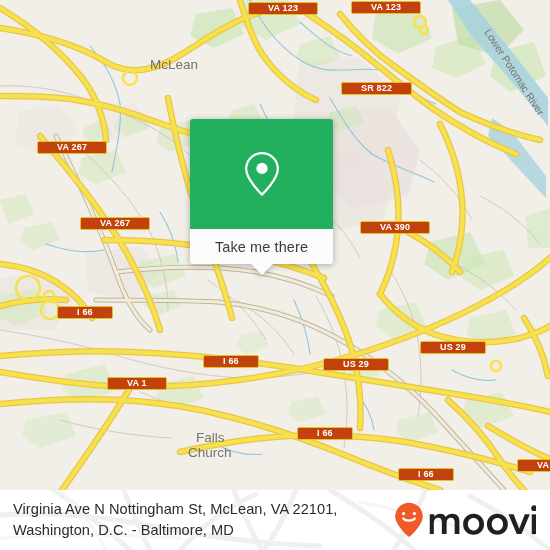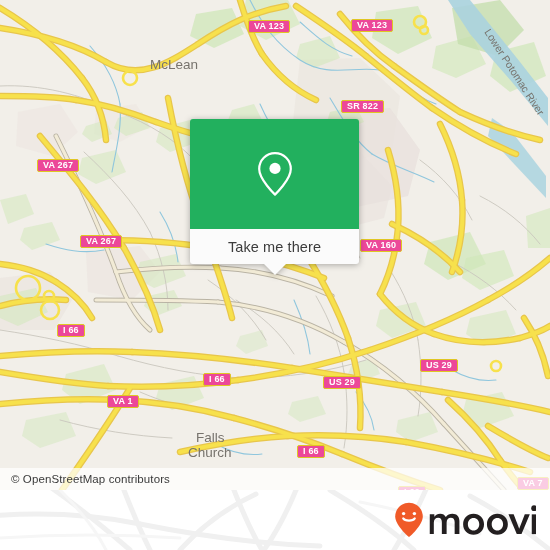--- a/index.html
+++ b/index.html
@@ -49,21 +49,21 @@
     color: #3a3a3a;
     padding-left: 11px;
     letter-spacing: 0.1px;
   }
 
   
   .popup {
     position: absolute;
     left: 190px;
     top: 119px;
-    width: 169px;
+    width: 143px;
     z-index: 25;
     filter: drop-shadow(0 1px 3px rgba(0,0,0,0.30));
     text-align: right;
   }
   .popup-green {
     width: 100%;
     height: 110px;
     background: #22b05e;
     border-radius: 3px 3px 0 0;
     display: flex;
@@ -424,21 +424,21 @@
       <div class="shield" style="position:absolute;left:341px;top:82px;">
           <span>SR 822</span>
         </div>
       <div class="shield" style="position:absolute;left:37px;top:141px;">
           <span>VA 267</span>
         </div>
       <div class="shield" style="position:absolute;left:80px;top:217px;">
           <span>VA 267</span>
         </div>
       <div class="shield" style="position:absolute;left:360px;top:221px;">
-          <span>VA 160</span>
+          <span>VA 390</span>
         </div>
       <div class="shield" style="position:absolute;left:57px;top:306px;">
           <span>I 66</span>
         </div>
       <div class="shield" style="position:absolute;left:203px;top:355px;">
           <span>I 66</span>
         </div>
       <div class="shield" style="position:absolute;left:323px;top:358px;">
           <span>US 29</span>
         </div>
@@ -465,23 +465,20 @@
           <path d="M20 3.2 C11.2 3.2 4.2 10.2 4.2 19 C4.2 29.6 20 44.6 20 44.6 C20 44.6 35.8 29.6 35.8 19 C35.8 10.2 28.8 3.2 20 3.2 Z" fill="none" stroke="#ffffff" stroke-width="2.2" stroke-linejoin="round"></path>
           <circle cx="20" cy="18.4" r="5.6" fill="#ffffff"></circle>
         </svg>
       </div>
       <div class="popup-label">
         <span>Take me there</span>
         <div class="popup-arrow"></div>
       </div>
     </div>
 
-    <div class="attribution">
-      <span>© OpenStreetMap contributors</span>
-    </div>
   </div>
 
   <div class="footer">
     <svg class="footer-watermark" viewBox="0 0 550 60">
       <g fill="none" stroke="#f0f0f0" stroke-width="5" stroke-linecap="round">
         <path d="M40 -10 C70 10 100 34 130 60"></path>
         <path d="M120 -10 C130 16 140 40 150 60"></path>
         <path d="M-10 26 C40 22 90 24 140 34"></path>
         <path d="M140 34 C200 46 260 54 320 56"></path>
         <path d="M230 -10 C240 16 250 40 262 60"></path>
@@ -493,20 +490,22 @@
       </g>
       <g fill="none" stroke="#f6f6f6" stroke-width="3" stroke-linecap="round">
         <path d="M0 48 C60 44 120 44 180 48"></path>
         <path d="M360 12 C400 20 440 30 480 44"></path>
         <path d="M60 0 C80 20 96 40 106 60"></path>
       </g>
     </svg>
 
     <div class="footer-inner">
       <div class="footer-address">
+        <span class="l1">Virginia Ave N Nottingham St, McLean, VA 22101,</span>
+        <span class="l2">Washington, D.C. - Baltimore, MD</span>
       </div>
 
       <div class="brand">
         <svg class="brand-mark" viewBox="0 0 30 36">
           <path d="M15 0.8 C7.3 0.8 1.2 6.9 1.2 14.6 C1.2 23.6 15 35.2 15 35.2 C15 35.2 28.8 23.6 28.8 14.6 C28.8 6.9 22.7 0.8 15 0.8 Z" fill="#f05a28"></path>
           <circle cx="9.6" cy="11.6" r="1.7" fill="#ffffff"></circle>
           <circle cx="20.4" cy="11.6" r="1.7" fill="#ffffff"></circle>
           <path d="M9.2 16.4 C11 19.4 19 19.4 20.8 16.4" fill="none" stroke="#ffffff" stroke-width="2.1" stroke-linecap="round"></path>
         </svg>
         <svg class="brand-word" viewBox="0 0 122 34">
@@ -524,27 +523,26 @@
   </div>
 
 </div>
 
 <style>
   .shield {
     display: inline-flex;
     align-items: center;
     justify-content: center;
     height: 13px;
-    padding: 0 5px;
-    background: #ec4899;
+    padding: 0 19px;
+    background: #c2410c;
     border: 1px solid #e0c623;
     border-radius: 2px;
     box-sizing: border-box;
     z-index: 20;
-    margin-top: 18px;
   }
   .shield span {
     font-family: "Liberation Sans", sans-serif;
     font-size: 9px;
     font-weight: bold;
     color: #ffffff;
     line-height: 1;
     white-space: nowrap;
     letter-spacing: 0.2px;
   }

